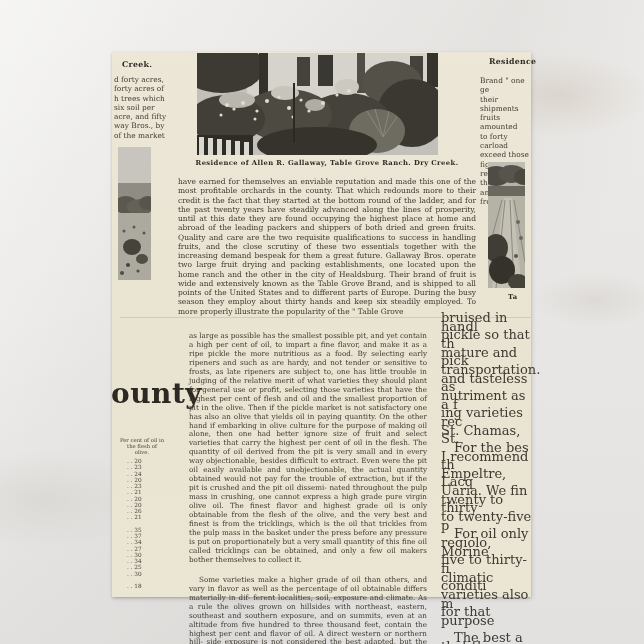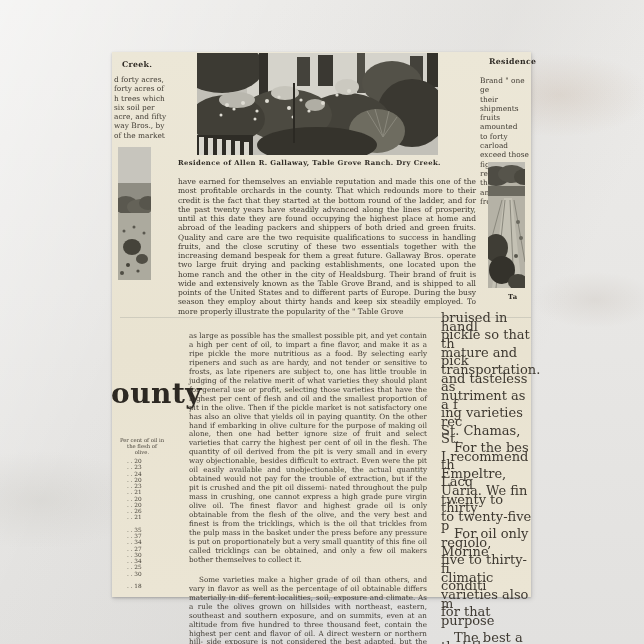--- a/index.html
+++ b/index.html
@@ -18,21 +18,21 @@
     position:absolute;left:112px;top:52px;width:419px;height:545px;
     background:linear-gradient(180deg,#ece7d7 0%,#e9e3d1 55%,#ebe5d4 100%);
     box-shadow:0 1px 2px rgba(0,0,0,0.18), 1px 2px 5px rgba(0,0,0,0.12);
   }
   .abs{position:absolute;}
   .frag{white-space:pre-line;color:#3e3931;}
   .colhead{font-weight:700;font-size:7.8px;color:#2f2b25;letter-spacing:0.3px;}
   .smalltext{font-size:7.4px;line-height:9.3px;}
   .para{font-size:7.5px;line-height:9.3px;color:#3e3931;text-align:justify;}
   .para p{margin:11px;}
-  .caption{font-weight:700;font-size:6.8px;letter-spacing:0.4px;color:#2f2b25;}
+  .caption{font-weight:700;font-size:6.8px;letter-spacing:0.4px;color:#2f2b25;text-align:center;}
   .bigheading{font-weight:700;font-size:28px;color:#2c2822;letter-spacing:0.5px;margin-top:42px;}
   .divider{height:1px;background:#cfccbe;}
   .oilhead{font-size:5.3px;line-height:5.9px;text-align:center;color:#4a453c;}
   .oilvals{font-size:5.8px;line-height:6.25px;color:#4a453c;}
   .photo{display:block;}
 </style>
 </head>
 <body>
 
 <div class="scene">

